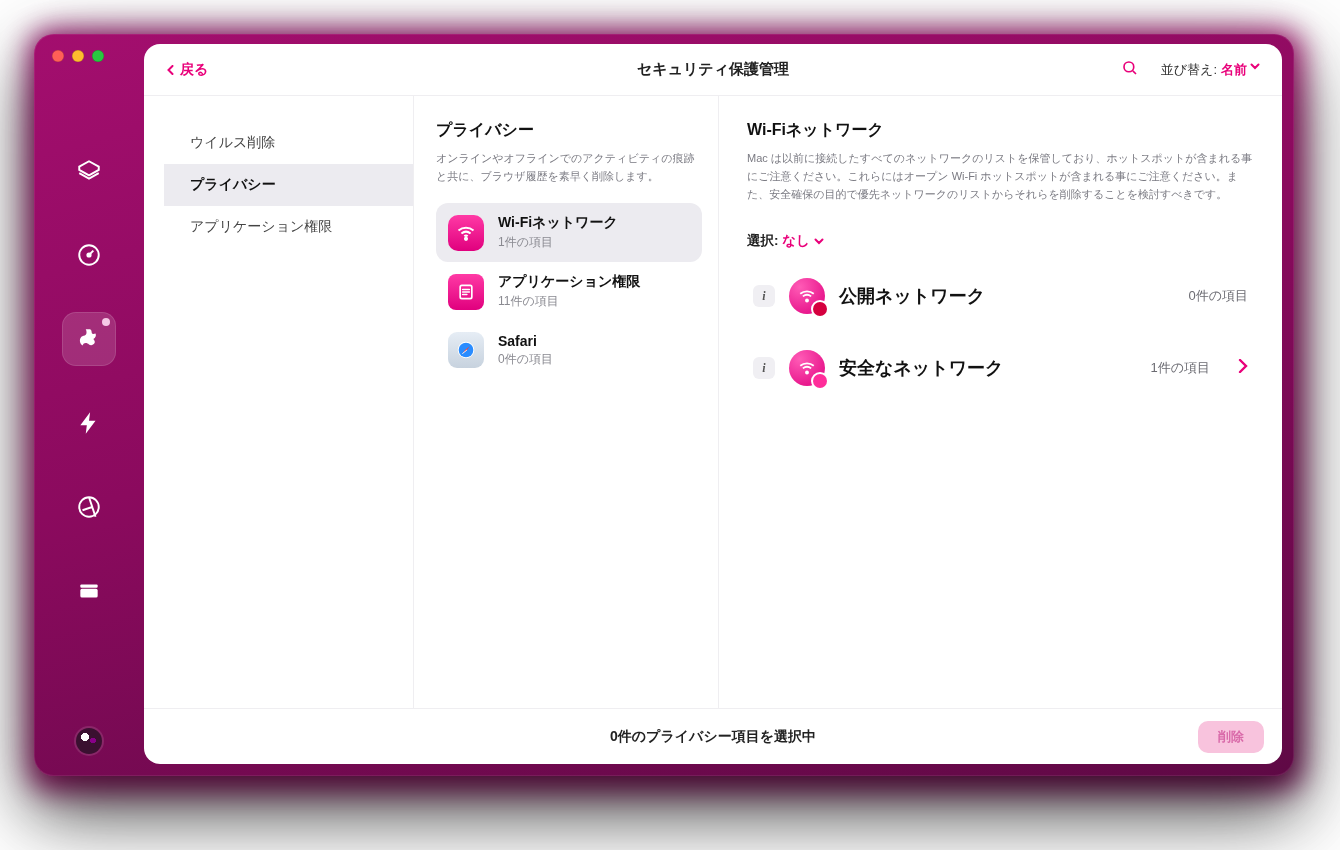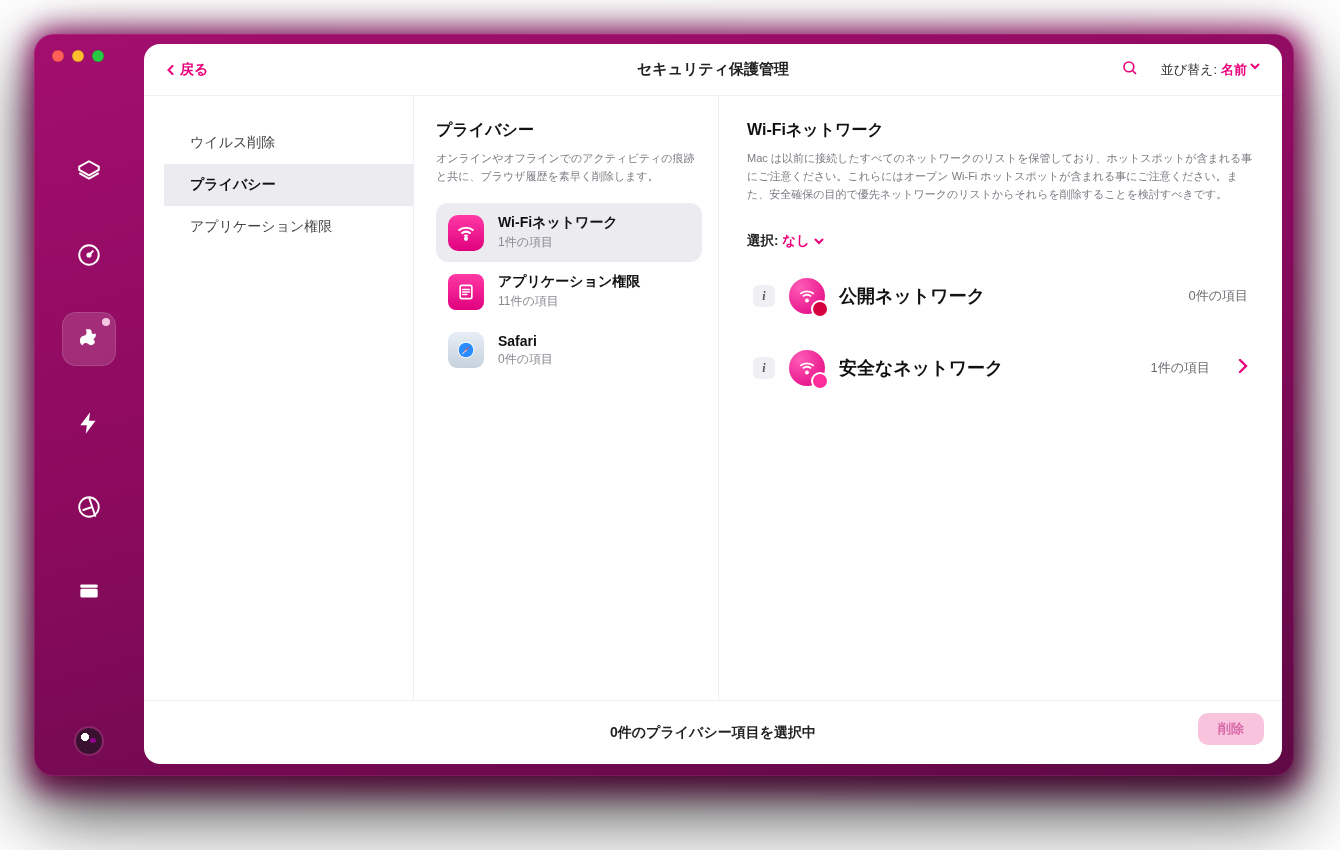--- a/index.html
+++ b/index.html
@@ -72,21 +72,21 @@
 
   .nrow { display:flex; align-items:center; gap:14px; padding:18px 6px; }
   .info { width:22px; height:22px; border-radius:6px; background:#f0eff3; color:#555; font: 700 12px/22px Georgia,serif; text-align:center; cursor:pointer; font-style: italic;}
   .nic { width:36px; height:36px; border-radius:50%; background: radial-gradient(circle at 30% 25%, #ff5bb6, #e0007e); display:flex; align-items:center; justify-content:center; color:#fff; position:relative; flex-shrink:0; }
   .nic.pub::after { content:""; position:absolute; right:-2px; bottom:-2px; width:14px; height:14px; border-radius:50%; background:#d5003f; box-shadow:0 0 0 2px #fff; }
   .nic.sec::after { content:""; position:absolute; right:-2px; bottom:-2px; width:14px; height:14px; border-radius:50%; background:#ff2d9a; box-shadow:0 0 0 2px #fff; }
   .nrow .name { font-size:18px; font-weight:700; color:#111; }
   .nrow .cnt { margin-left:auto; font-size:13px; color:#6b6b72; }
   .nrow .chev { color:#e9007a; margin-left:14px; }
 
-  .footer { height:64px; border-top:1px solid #efeef1; display:flex; align-items:center; justify-content:center; position:relative; }
+  .footer { height:56px; border-top:1px solid #efeef1; display:flex; align-items:center; justify-content:center; position:relative; }
   .footer .status { font-size:14px; font-weight:700; color:#222; }
   .footer .del { position:absolute; right:18px; top:12px; height:32px; padding:0 20px; border-radius:10px; border:none; background:#f8c3dd; color:#d96aa9; font-weight:700; font-size:13px; cursor:not-allowed;margin-left:46px; }
 
   .chev-svg { width:10px; height:10px; }
 </style>
 </head>
 <body>
 
 <div class="stage">
   <div class="shadow"></div>

